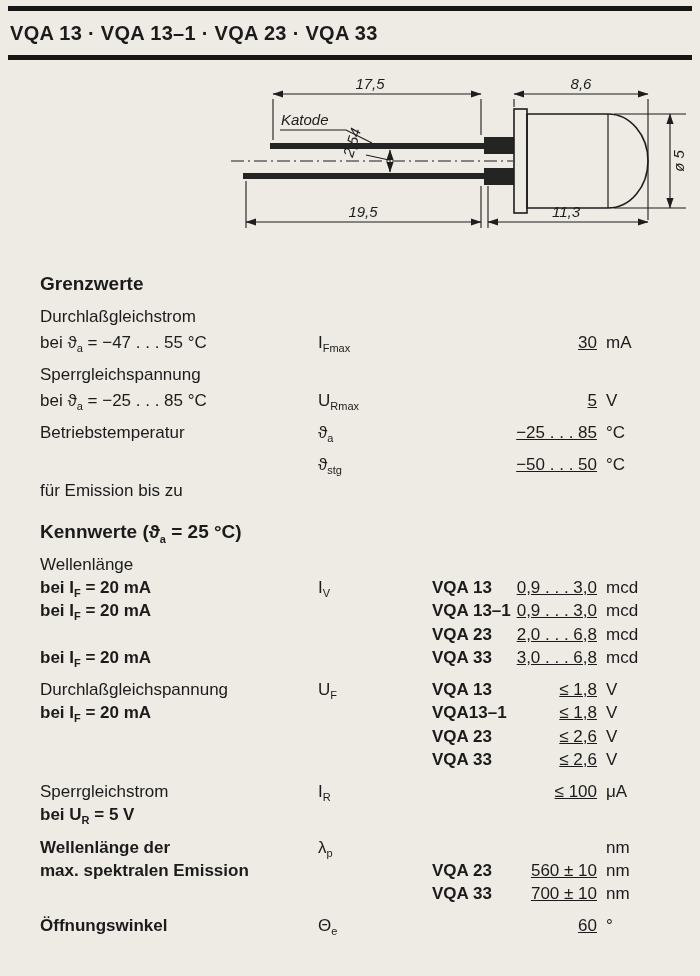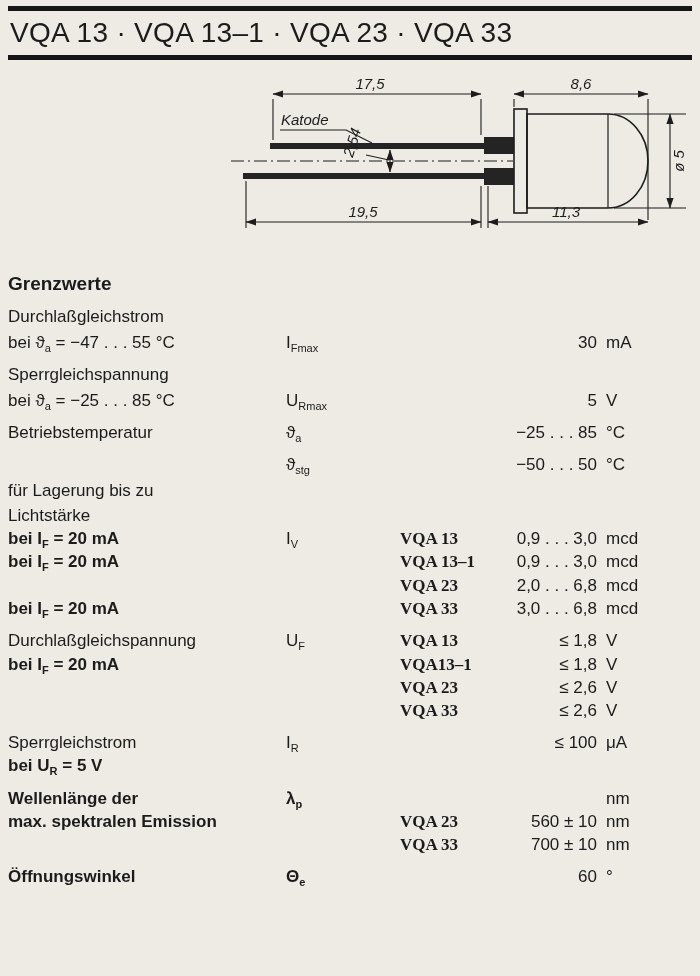--- a/index.html
+++ b/index.html
@@ -6,38 +6,38 @@
   html, body { width:700px; height:976px; }
   body {
     background:#edebe4;
     color:#1b1b1b;
     font-family:"Liberation Sans","DejaVu Sans",sans-serif;
     font-size:17px;
     overflow:hidden;
   }
   .page { width:700px; height:976px; padding-top:6px; }
   .hrule { height:5px; background:#161616; margin:0 8px; }
-  .title { font-size:28px; font-weight:normal; letter-spacing:0.3px; padding:8px 0 8px 10px; line-height:28px; }
+  .title { font-size:20px; font-weight:bold; letter-spacing:0.3px; padding:8px 0 8px 10px; line-height:28px; }
   .drawing { margin:12px 0 4px; }
   svg { display:block; }
   svg text { font:italic 15px "Liberation Sans","DejaVu Sans",sans-serif; fill:#1d1d1d; stroke:none; }
-  .content { padding:0 55px 0 8px; }
+  .content { padding:0 55px 0 8px;margin-left:32px; }
   .sec-h { font-size:19px; font-weight:bold; line-height:24px; margin:4px 0 8px; }
   .kenn-h { margin-top:16px; }
   .line { display:grid; grid-template-columns:278px 114px 1fr 48px; line-height:26px; }
   .k .line { line-height:23px; }
   .c1 { grid-column:1; }
   .c2 { grid-column:2; }
   .main { grid-column:3; display:flex; }
-  .val { margin-left:auto; white-space:nowrap; }
+  .val { margin-left:auto; white-space:nowrap;text-decoration:underline; }
   .unit { grid-column:4; padding-left:9px; white-space:nowrap; }
   sub { font-size:11px; line-height:1; }
   .sym { font-weight:normal; }
-  .sym-n { font-weight:bold; }
-  .type { font-weight:bold; white-space:nowrap;font-family:Liberation Serif, serif; }
+  .sym-n { font-weight:normal; }
+  .type { font-weight:bold; white-space:nowrap; }
   .bold { font-weight:bold; }
   .gap { height:6px; }
   .gap-lg { height:9px; }
 </style>
 </head>
 <body>
 
 <div class="page">
 
   <div class="hrule"></div>
@@ -155,30 +155,31 @@
 
     <div>
       <div class="line">
         <span class="c2 sym"><span>ϑ</span><sub>stg</sub></span>
         <span class="main">
             <span class="val">−50 . . . 50</span>
           </span>
         <span class="unit">°C</span>
       </div>
       <div class="line">
-        <span class="c1">für Lagerung bis zu</span>
+        <span class="c1">für Emission bis zu</span>
       </div>
     </div>
   </section>
 
   <section class="content k">
-
-    <div>
-      <div class="line">
-        <span class="c1">Lichtstärke</span>
+    <h2 class="sec-h kenn-h"><span>Kennwerte</span><span><span> (ϑ</span><sub>a</sub><span> = 25 °C)</span></span></h2>
+
+    <div>
+      <div class="line">
+        <span class="c1">Wellenlänge</span>
       </div>
       <div class="line">
         <span class="c1 bold"><span>bei I</span><sub>F</sub><span> = 20 mA</span></span>
         <span class="c2 sym"><span>I</span><sub>V</sub></span>
         <span class="main">
             <span class="type">VQA 13</span>
             <span class="val">0,9 . . . 3,0</span>
           </span>
         <span class="unit">mcd</span>
       </div>

